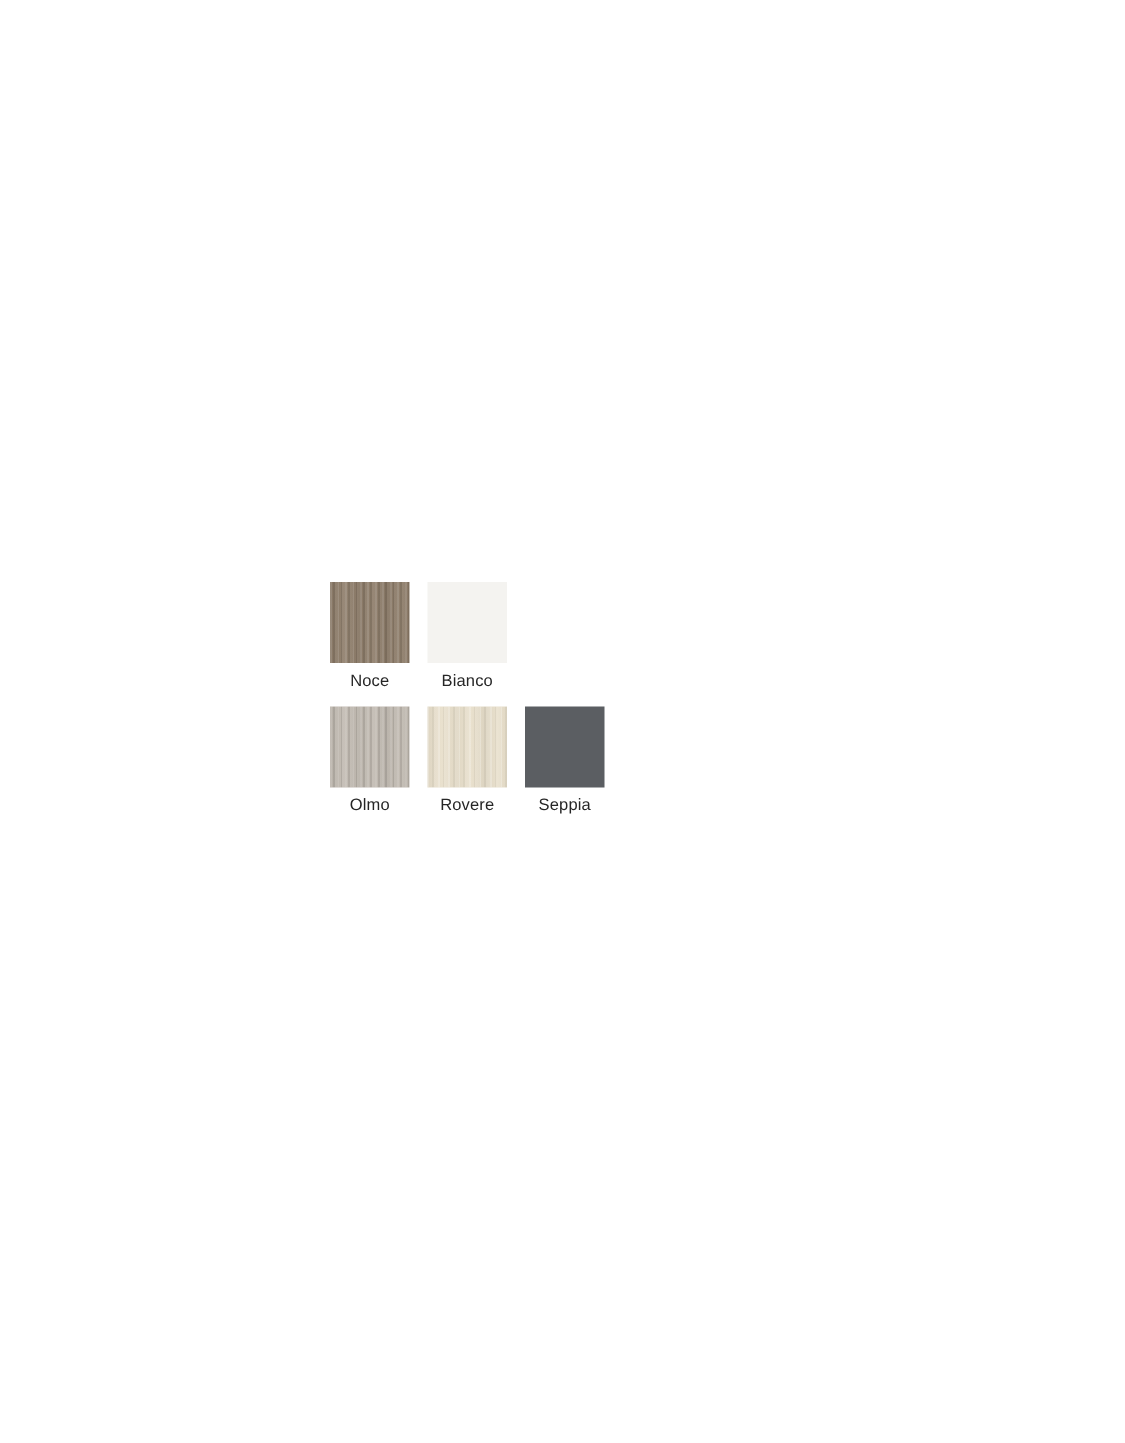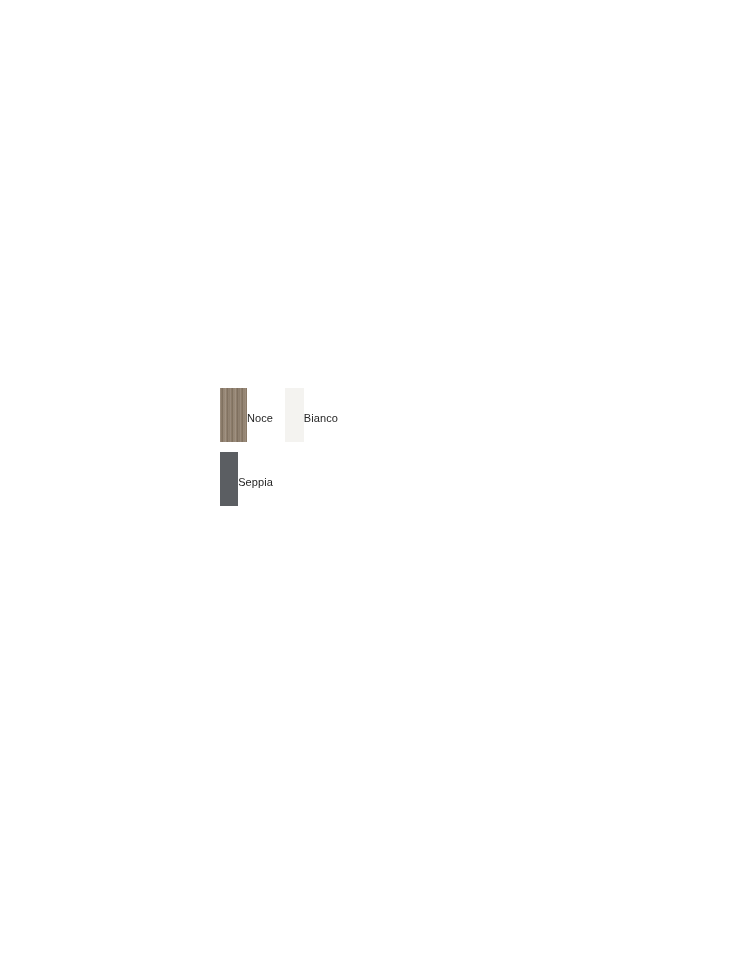--- a/index.html
+++ b/index.html
@@ -27,21 +27,21 @@
   .palette-row {
     display: flex;
     flex-direction: row;
     gap: 12px;
     margin-bottom: 10px;
   }
 
   .swatch-cell {
     width: 53px;
     display: flex;
-    flex-direction: row;
+    flex-direction: column;
     align-items: center;
   }
 
   .swatch-chip {
     width: 53px;
     height: 54px;
     border: 0;
     position: relative;
     overflow: hidden;
     background-color: #cccccc;
@@ -130,22 +130,30 @@
       <div class="swatch-label" style="color: rgb(38, 38, 38);">Bianco</div>
     </div>
 
 
 
 
   </div>
 
   <div class="palette-row">
 
+    <div class="swatch-cell">
+      <div class="swatch-chip grain" style="background-color: rgb(193, 186, 177);"></div>
+      <div class="swatch-label" style="color: rgb(38, 38, 38);">Olmo</div>
+    </div>
 
 
+    <div class="swatch-cell">
+      <div class="swatch-chip grain-soft" style="background-color: rgb(232, 223, 203);"></div>
+      <div class="swatch-label" style="color: rgb(38, 38, 38);">Rovere</div>
+    </div>
 
     <div class="swatch-cell">
       <div class="swatch-chip" style="background-color: rgb(91, 94, 98);"></div>
       <div class="swatch-label" style="color: rgb(38, 38, 38);">Seppia</div>
     </div>
 
 
   </div>
 
 </div>

